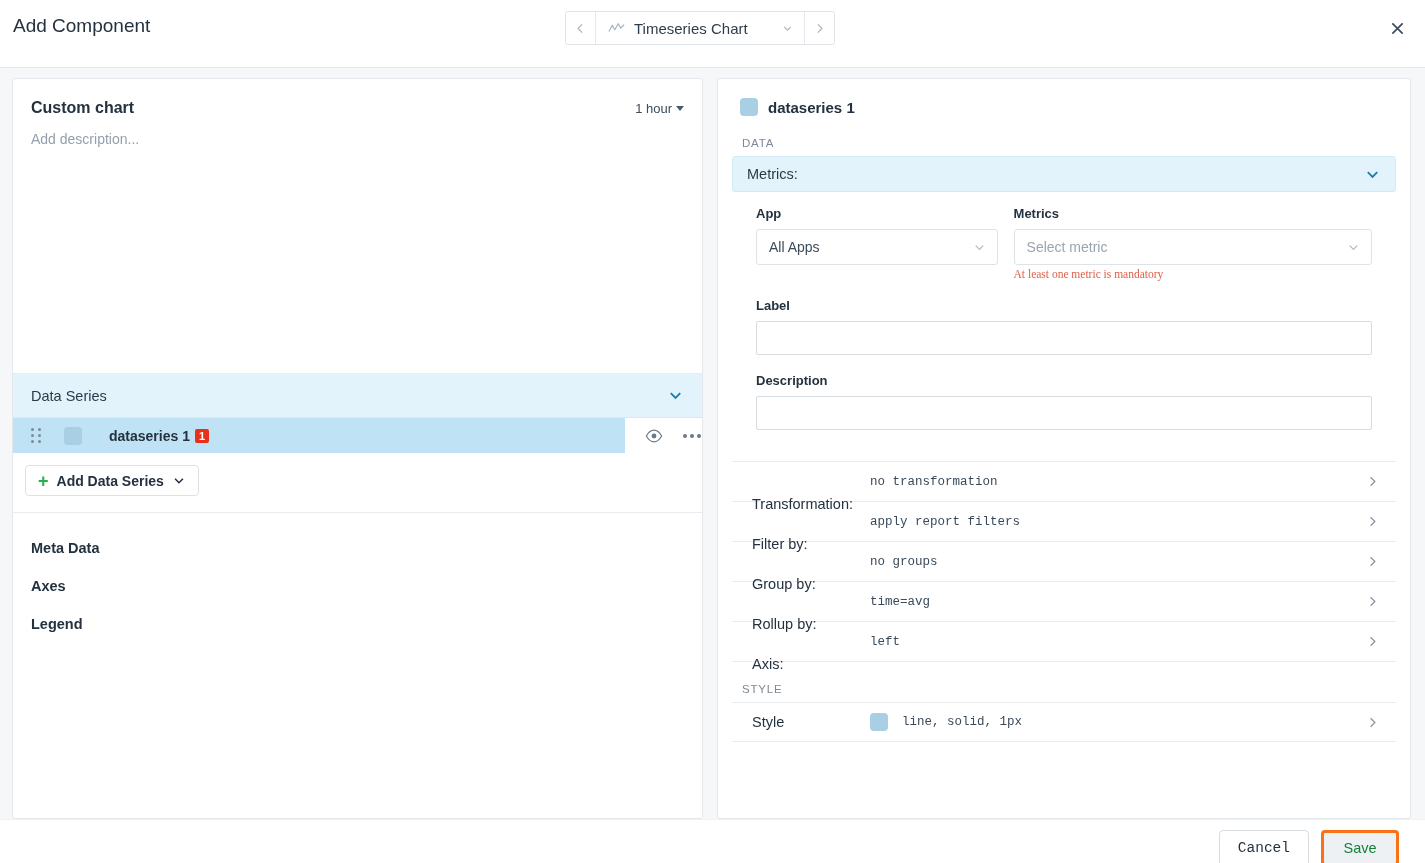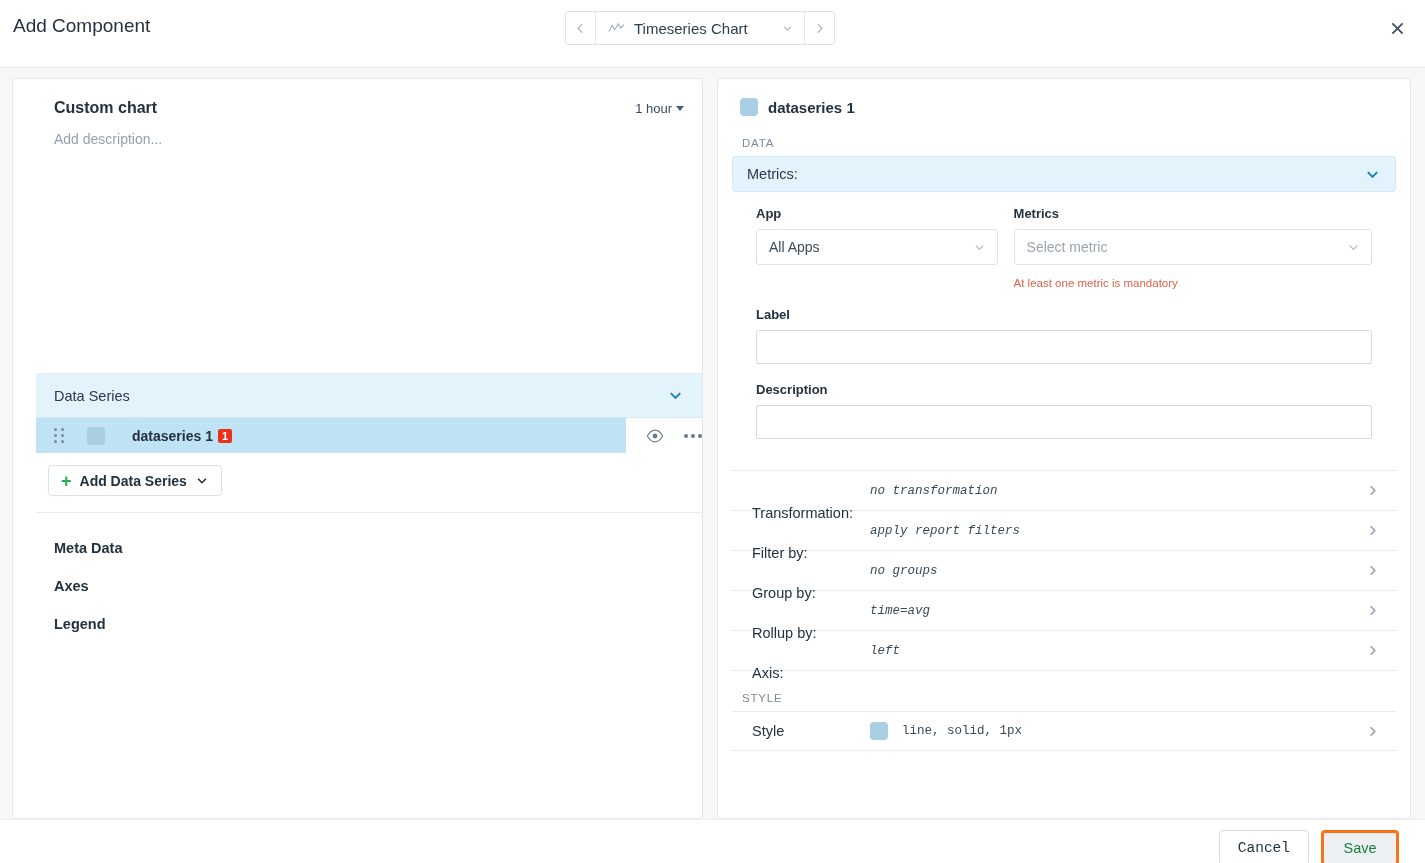--- a/index.html
+++ b/index.html
@@ -61,21 +61,20 @@
     display: flex; gap: 14px;
   }
 
   
   .left-col {
     width: 691px;
     display: flex; flex-direction: column;
     background: #fff;
     border: 1px solid #e4e8ec;
     border-radius: 3px;
-    padding-left: 23px;
   }
   .preview-box {
     height: 295px;
     padding: 20px 18px 0 18px;
     position: relative;
     border-bottom: 1px solid #e8ecef;
   }
   .preview-title { font-size: 16px; font-weight: bold; color: #24313f; }
   .preview-period {
     position: absolute; right: 18px; top: 22px;
@@ -177,39 +176,39 @@
   .col-app { width: 248px; }
   .col-met { width: 368px; }
   .select-box {
     height: 36px; border: 1px solid #dfe3e8; border-radius: 3px;
     background:#fff; display:flex; align-items:center;
     padding: 0 10px 0 12px; cursor: pointer;
   }
   .select-box .val { flex:1; font-size: 14px; color:#3c4b5a; }
   .select-box .ph { flex:1; font-size: 14px; color:#9aa5b1; }
   .chev-grey { width: 15px; height: 15px; color:#b4bcc5; display:block; }
-  .err-msg { font-size: 11.5px; color:#e0604a; margin-top: 12px; }
+  .err-msg { font-size: 11.5px; color:#e0604a; margin-top: 3px; font-family: Liberation Serif, serif; }
 
   .tall-field { margin-top: 18px; }
   .input-box {
     height: 34px; border: 1px solid #d7dce1; border-radius: 2px; background:#fff;
     cursor: text;
   }
   .input-box.desc { height: 34px; }
 
   .prop-list { margin: 31px 0 0 0; border-top: 1px solid #e8ecef; }
   .prop-row {
     height: 40px; display:flex; align-items:center;
     border-bottom: 1px solid #e8ecef; padding: 0 16px 0 20px;
     cursor: pointer;
   }
   .prop-key { width: 118px; font-size: 14.5px; color:#24313f;margin-top:45px; }
   .prop-val {
     flex: 1; font-family: "Liberation Mono", monospace;
-    font-size: 12.5px; color: #3a4a59; font-style: italic;
+    font-size: 12.5px; color: #3a4a59;
   }
   .chev-right { width: 15px; height: 15px; color:#8b97a3; display:block; }
 
   .style-row { border-top: 1px solid #e8ecef; border-bottom: 1px solid #e8ecef;
     height: 40px; display:flex; align-items:center; padding: 0 16px 0 20px; cursor:pointer; }
   .style-row .k { width: 118px; font-size: 14.5px; color:#24313f; }
   .style-row .sw2 { width: 18px; height: 18px; border-radius:4px; background:#a8cfe3; margin-right: 14px; }
   .style-row .v { flex:1; font-family:"Liberation Mono", monospace; font-size:12.5px; color:#3a4a59; }
 
   

